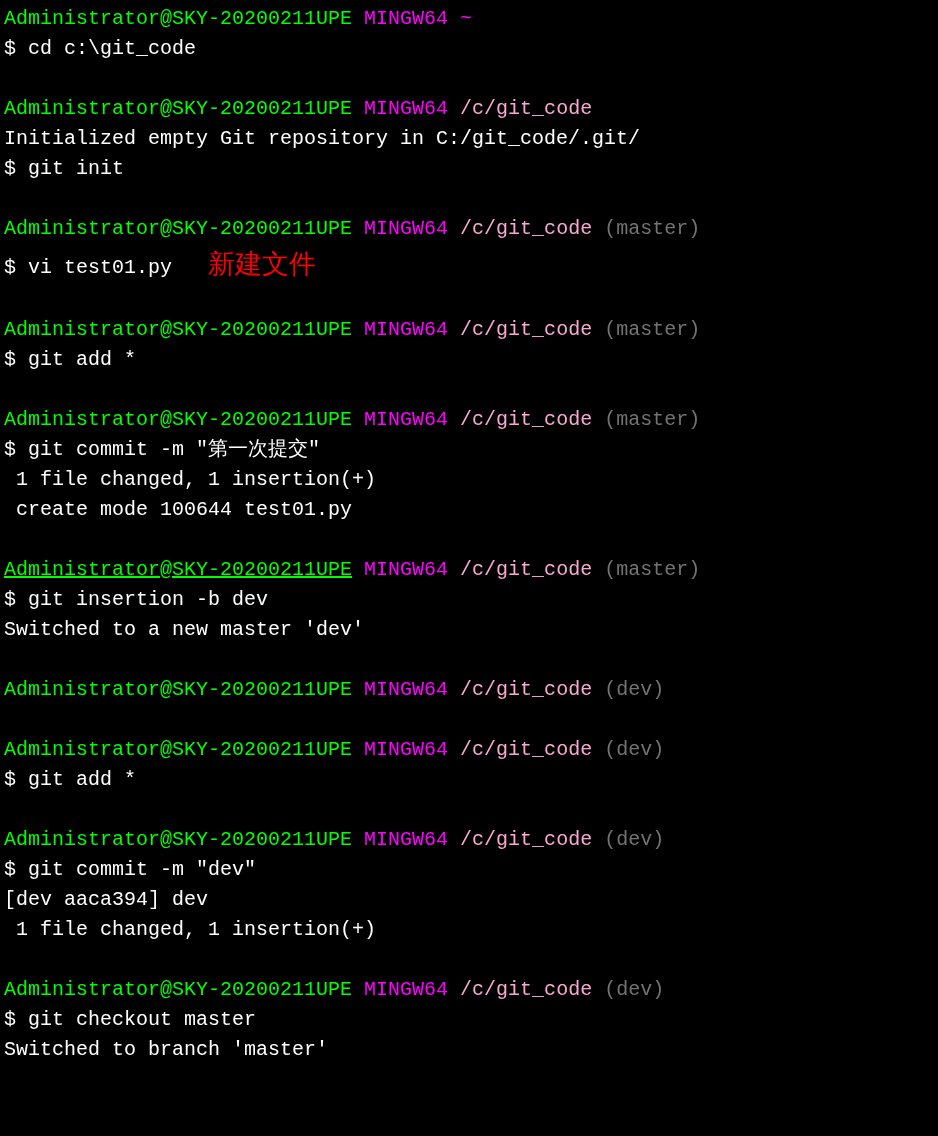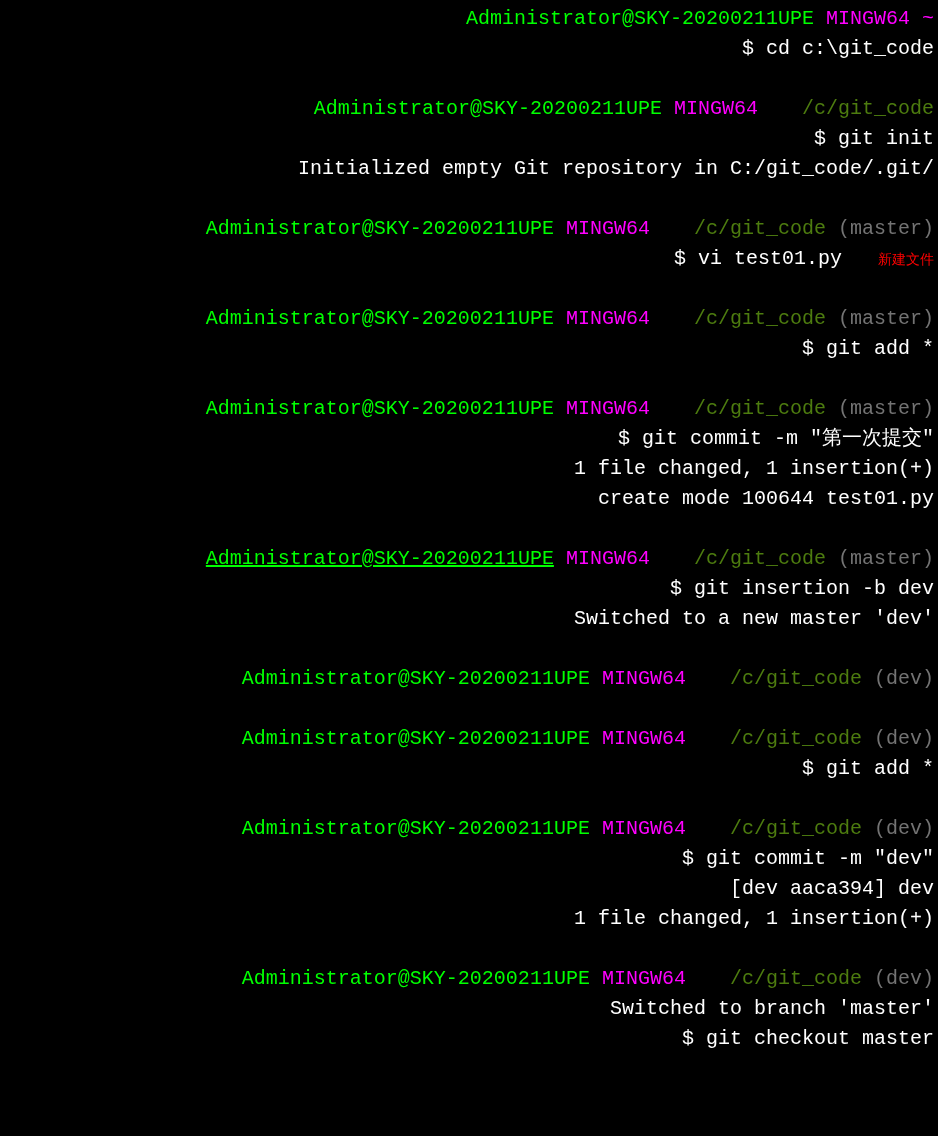--- a/index.html
+++ b/index.html
@@ -14,51 +14,50 @@
       line-height: 1.5;
       color: #fff;
       padding: 4px;
       width: 938px;
     }
     .line {
       white-space: pre;
     }
     .green { color: #00ff00; }
     .magenta { color: #ff00ff; }
-    .yellow { color: #4d7c0f; margin-left: 32px; }
+    .yellow { color: #f9a8d4; }
     .cyan { color: #737373; }
     .white { color: #fff; }
     .red-annot {
       color: #ff0000;
       font-family: 'Microsoft YaHei', 'SimSun', sans-serif;
-      font-size: 14px;
+      font-size: 27px;
     }
     .underline { text-decoration: underline; }
     .block {
       margin-bottom: 30px;
-      text-align: right;
     }
     .block:last-child {
       margin-bottom: 0;
     }
   </style>
 </head>
 <body>
 
 <div>
 
   <div class="block">
     <div class="line"><span class="green">Administrator@SKY-20200211UPE</span><span class="white"> </span><span class="magenta">MINGW64</span><span class="white"> </span><span class="magenta">~</span></div>
     <div class="line"><span class="white">$</span><span class="white"> </span><span class="white">cd c:\git_code</span></div>
   </div>
 
   <div class="block">
     <div class="line"><span class="green">Administrator@SKY-20200211UPE</span><span class="white"> </span><span class="magenta">MINGW64</span><span class="white"> </span><span class="yellow">/c/git_code</span></div>
+    <div class="line white">Initialized empty Git repository in C:/git_code/.git/</div>
     <div class="line"><span class="white">$</span><span class="white"> </span><span class="white">git init</span></div>
-    <div class="line white">Initialized empty Git repository in C:/git_code/.git/</div>
   </div>
 
   <div class="block">
     <div class="line"><span class="green">Administrator@SKY-20200211UPE</span><span class="white"> </span><span class="magenta">MINGW64</span><span class="white"> </span><span class="yellow">/c/git_code</span><span class="white"> </span><span class="cyan">(master)</span></div>
     <div class="line"><span class="white">$</span><span class="white"> </span><span class="white">vi test01.py</span><span>   </span><span class="red-annot">新建文件</span></div>
   </div>
 
   <div class="block">
     <div class="line"><span class="green">Administrator@SKY-20200211UPE</span><span class="white"> </span><span class="magenta">MINGW64</span><span class="white"> </span><span class="yellow">/c/git_code</span><span class="white"> </span><span class="cyan">(master)</span></div>
     <div class="line"><span class="white">$</span><span class="white"> </span><span class="white">git add *</span></div>
@@ -88,17 +87,17 @@
 
   <div class="block">
     <div class="line"><span class="green">Administrator@SKY-20200211UPE</span><span class="white"> </span><span class="magenta">MINGW64</span><span class="white"> </span><span class="yellow">/c/git_code</span><span class="white"> </span><span class="cyan">(dev)</span></div>
     <div class="line"><span class="white">$</span><span class="white"> </span><span class="white">git commit -m "dev"</span></div>
     <div class="line white">[dev aaca394] dev</div>
     <div class="line white"> 1 file changed, 1 insertion(+)</div>
   </div>
 
   <div class="block">
     <div class="line"><span class="green">Administrator@SKY-20200211UPE</span><span class="white"> </span><span class="magenta">MINGW64</span><span class="white"> </span><span class="yellow">/c/git_code</span><span class="white"> </span><span class="cyan">(dev)</span></div>
+    <div class="line"><span class="white">$</span><span class="white"> </span><span class="white">git checkout master</span></div>
     <div class="line white">Switched to branch 'master'</div>
-    <div class="line"><span class="white">$</span><span class="white"> </span><span class="white">git checkout master</span></div>
   </div>
 
 </div>
 
 </body></html>

